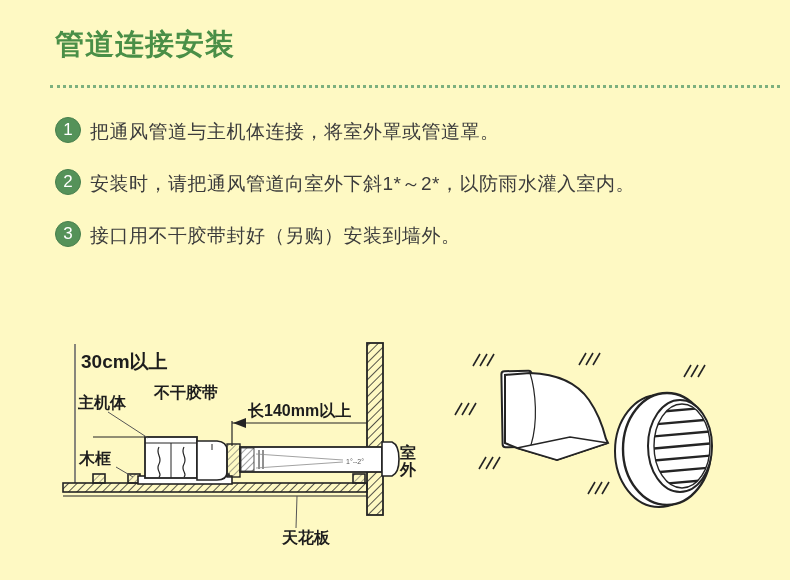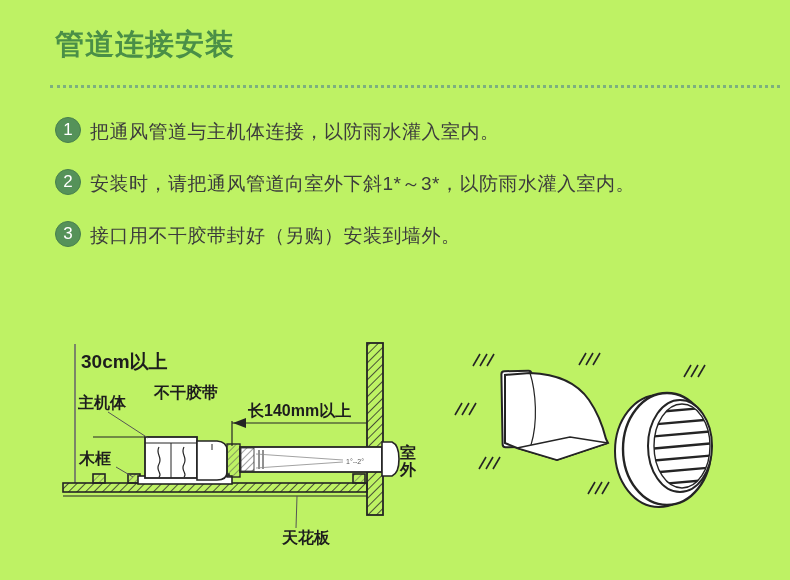--- a/index.html
+++ b/index.html
@@ -1,20 +1,20 @@
 <!DOCTYPE html>
 <html><head>
 <meta charset="utf-8">
 <style>
   html,body{margin:0;padding:0;}
   body{
     width:790px;height:580px;position:relative;background:#ffffff;
     font-family:"Liberation Sans",sans-serif;overflow:hidden;
   }
-  .page{position:absolute;inset:0;background:#bef264;}
+  .page{position:absolute;inset:0;background:#fef9c3;}
   .title{
     position:absolute;left:55px;top:25px;
     font-size:29px;font-weight:600;letter-spacing:1px;
     color:var(--title-color,#4a8f47);
   }
   .separator{
     position:absolute;left:50px;top:85px;width:730px;height:0;
     border-top:3px dotted #7db07e;
   }
   .step{position:absolute;left:55px;height:28px;}
@@ -38,25 +38,25 @@
 </head>
 <body>
 
 <div class="page">
 
   <div class="title" style="color: rgb(74, 143, 71);">管道连接安装</div>
   <div class="separator" style="border-top-color: rgb(125, 176, 126);"></div>
 
   <div class="step step-1">
     <div class="badge" style="background: rgb(85, 146, 89);">1</div>
-    <div class="step-text">把通风管道与主机体连接，以防雨水灌入室内。</div>
+    <div class="step-text">把通风管道与主机体连接，将室外罩或管道罩。</div>
   </div>
   <div class="step step-2">
     <div class="badge" style="background: rgb(85, 146, 89);">2</div>
-    <div class="step-text">安装时，请把通风管道向室外下斜1*～3*，以防雨水灌入室内。</div>
+    <div class="step-text">安装时，请把通风管道向室外下斜1*～2*，以防雨水灌入室内。</div>
   </div>
   <div class="step step-3">
     <div class="badge" style="background: rgb(85, 146, 89);">3</div>
     <div class="step-text">接口用不干胶带封好（另购）安装到墙外。</div>
   </div>
 
   <svg class="diagram" viewBox="0 0 680 230" xmlns="http://www.w3.org/2000/svg">
     <defs>
       <pattern id="hatch" patternUnits="userSpaceOnUse" width="6" height="6" patternTransform="rotate(45)">
         <line x1="0" y1="0" x2="0" y2="6" stroke="#2a2a2a" stroke-width="1.6"></line>

